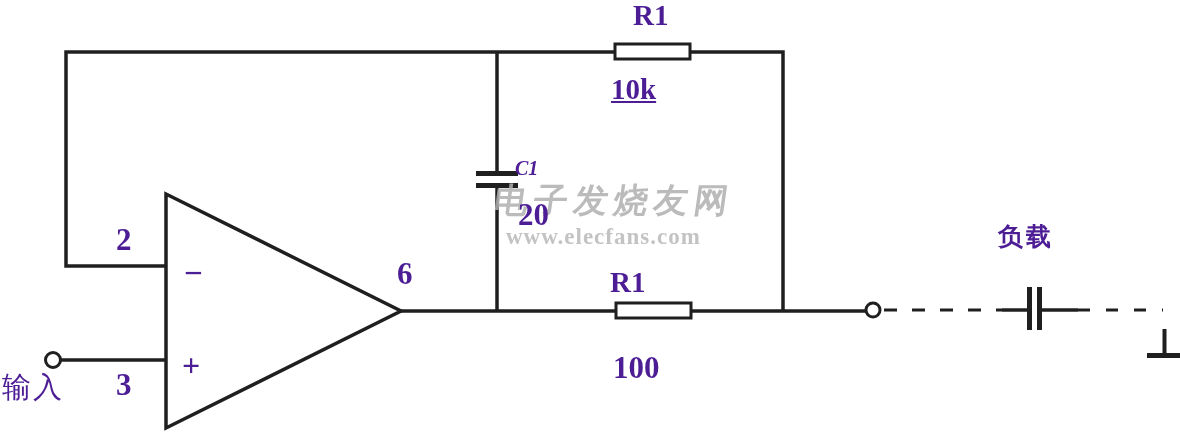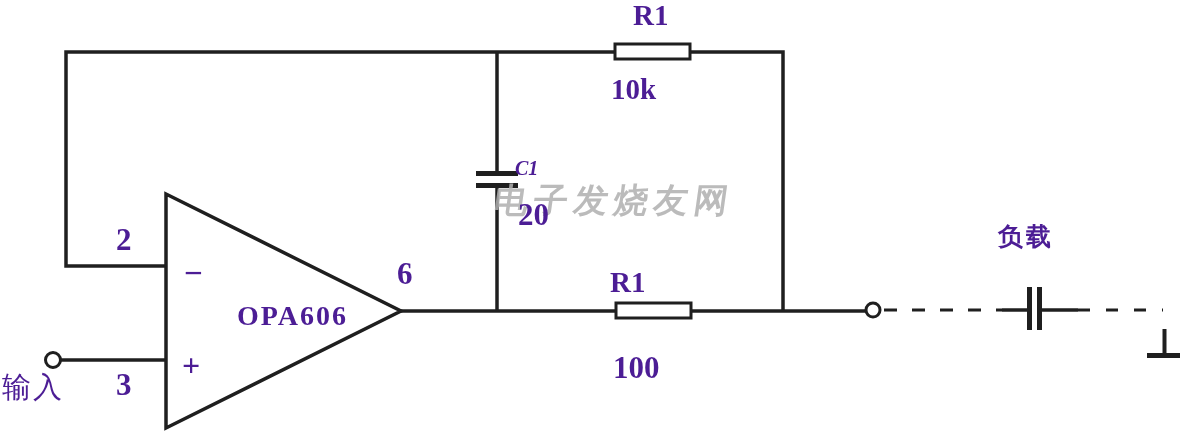--- a/index.html
+++ b/index.html
@@ -62,31 +62,31 @@
     <rect x="1027" y="287" width="5" height="43" fill="#1f1f1f"></rect>
     <rect x="1037" y="287" width="5" height="43" fill="#1f1f1f"></rect>
     <path d="M1042 310 L1078 310" fill="none" stroke="#1f1f1f" stroke-width="3.5"></path>
     <path d="M1078 310 L1163 310" fill="none" stroke="#1f1f1f" stroke-width="3" stroke-dasharray="12 16"></path>
 
     <path d="M1164.5 329 L1164.5 354" fill="none" stroke="#1f1f1f" stroke-width="4"></path>
     <path d="M1147 355.5 L1181 355.5" fill="none" stroke="#1f1f1f" stroke-width="5"></path>
   </svg>
 
   <div class="lbl wm-zh" style="left:494px;top:184px;font-size:34px;letter-spacing:6px;">电子发烧友网</div>
+  <div class="lbl wm-url" style="left:506px;top:225px;font-size:23px;letter-spacing:1px;">www.elecfans.com</div>
 
   <div class="lbl" style="left:633px;top:1px;font-size:29px;">R1</div>
-  <div class="lbl" style="left:611px;top:75px;font-size:29px;">10k</div>
+  <div class="lbl" style="left:611px;top:75px;font-size:29px;text-decoration:underline;">10k</div>
 
   <div class="lbl" style="left:515px;top:158px;font-size:20px;font-style:italic;">C1</div>
   <div class="lbl" style="left:518px;top:199px;font-size:31px;">20</div>
 
   <div class="lbl" style="left:610px;top:268px;font-size:29px;">R1</div>
   <div class="lbl" style="left:613px;top:352px;font-size:31px;">100</div>
 
-  <div class="lbl" style="left:237px;top:302px;font-size:28px;letter-spacing:2px;">OPA606</div>
   <div class="lbl" style="left:116px;top:224px;font-size:31px;">2</div>
   <div class="lbl" style="left:116px;top:369px;font-size:31px;">3</div>
   <div class="lbl" style="left:397px;top:258px;font-size:31px;">6</div>
   <div class="lbl" style="left:184px;top:257px;font-size:33px;">−</div>
   <div class="lbl" style="left:182px;top:349px;font-size:32px;">+</div>
 
   <div class="lbl" style="left:2px;top:373px;font-size:29px;letter-spacing:2px;font-weight:400;">输入</div>
   <div class="lbl" style="left:998px;top:224px;font-size:25px;letter-spacing:3px;font-weight:700;">负载</div>
 
 </div>

